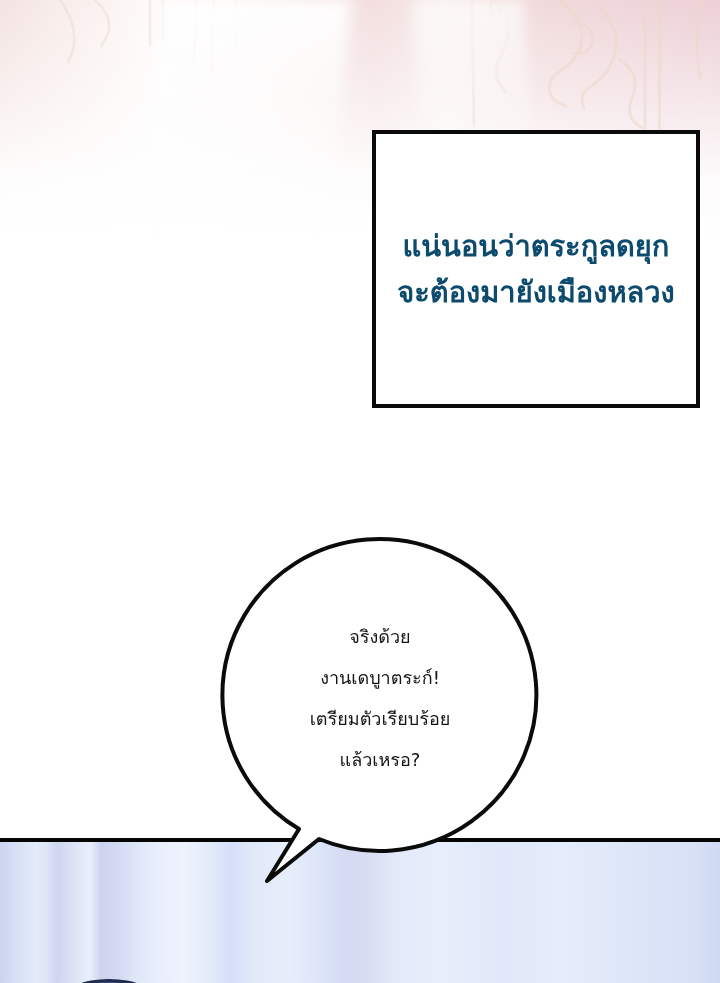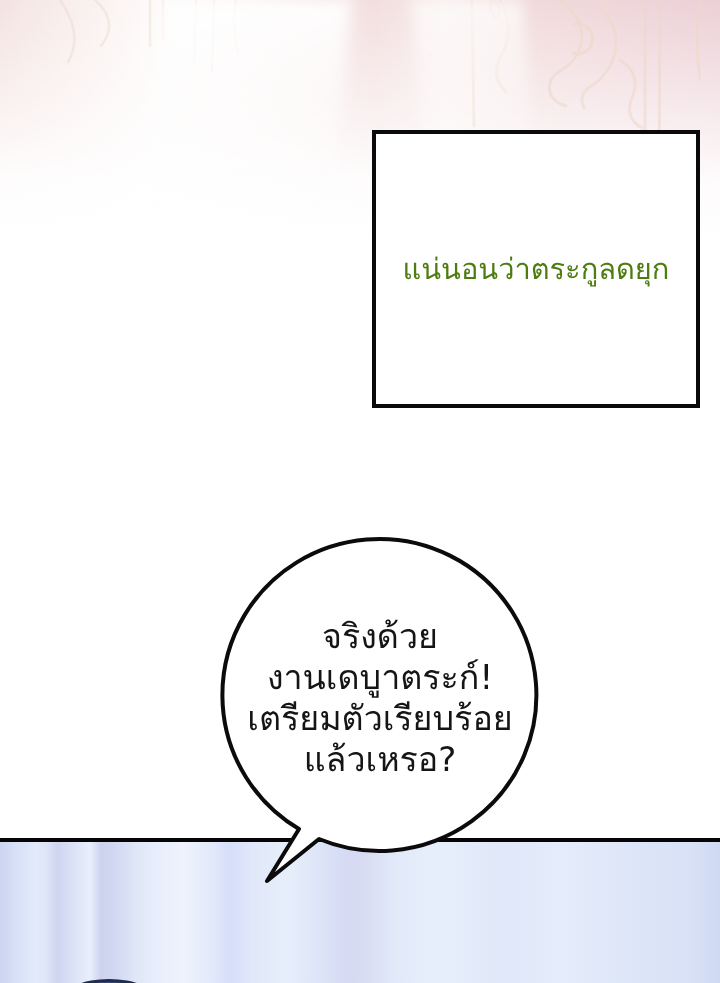--- a/index.html
+++ b/index.html
@@ -25,21 +25,21 @@
     background:linear-gradient(to bottom, rgba(255,255,255,.7), rgba(255,255,255,0) 90%);}
   .ornaments{position:absolute;left:0;top:0;}
 
   
   .caption-box{
     position:absolute;left:372px;top:130px;width:328px;height:278px;
     background:#ffffff;border:4px solid #0a0a0a;box-sizing:border-box;
     display:flex;flex-direction:column;justify-content:center;align-items:center;
   }
   .caption-line{
-    font-size:29px;line-height:46px;font-weight:400;color:#4d7c0f;
+    font-size:29px;line-height:46px;font-weight:700;color:#0c4a6e;
     white-space:nowrap;text-align:center;
   }
 
   
   .bottom-panel{
     position:absolute;left:0;top:838px;width:720px;height:145px;
     border-top:4px solid #050505;box-sizing:border-box;overflow:hidden;
     background:linear-gradient(to right,
       #ccd4ef 0%, #d6dff5 2%, #e3ebfa 5%, #dde5f7 6.5%, #cfd5ef 8%,
       #dde4f6 10.5%, #e9effb 12.5%, #cdd3ee 14%, #d2d8f1 16%,
@@ -54,21 +54,21 @@
     background:linear-gradient(to bottom,#3a4d7e,#54699e 60%);
     border:3px solid #1f2c4e;box-sizing:border-box;
   }
 
   
   .bubble-svg{position:absolute;left:0;top:0;width:720px;height:983px;}
   .bubble-text{
     position:absolute;left:238px;top:616px;width:284px;
     text-align:center;color:#151515;
   }
-  .bubble-line{font-size:34px;line-height:41px;font-weight:400;white-space:nowrap;}
+  .bubble-line{font-size:18px;line-height:41px;font-weight:400;white-space:nowrap;}
 </style>
 </head>
 <body>
 
 <div class="page">
 
   <div class="top-band">
     <svg class="ornaments" width="720" height="230" viewBox="0 0 720 230">
 
       <g stroke="#e9d4c6" stroke-width="2.5" fill="none" opacity="0.38" stroke-linecap="round">
@@ -93,20 +93,21 @@
         <path d="M660 0 L 659 198"></path>
         <path d="M700 0 Q 694 40 700 78"></path>
       </g>
     </svg>
     <div class="beam beam-1"></div>
     <div class="beam beam-2"></div>
   </div>
 
   <div class="caption-box">
     <div class="caption-line">แน่นอนว่าตระกูลดยุก</div>
+    <div class="caption-line">จะต้องมายังเมืองหลวง</div>
   </div>
 
   <div class="bottom-panel">
     <div class="hair-arc"></div>
   </div>
 
   <svg class="bubble-svg" viewBox="0 0 720 983">
     <path d="M 319 839 A 157 156 0 1 0 299 829 L 267 881 Z" fill="#ffffff" stroke="#0b0b0b" stroke-width="4" stroke-linejoin="round"></path>
   </svg>
 

